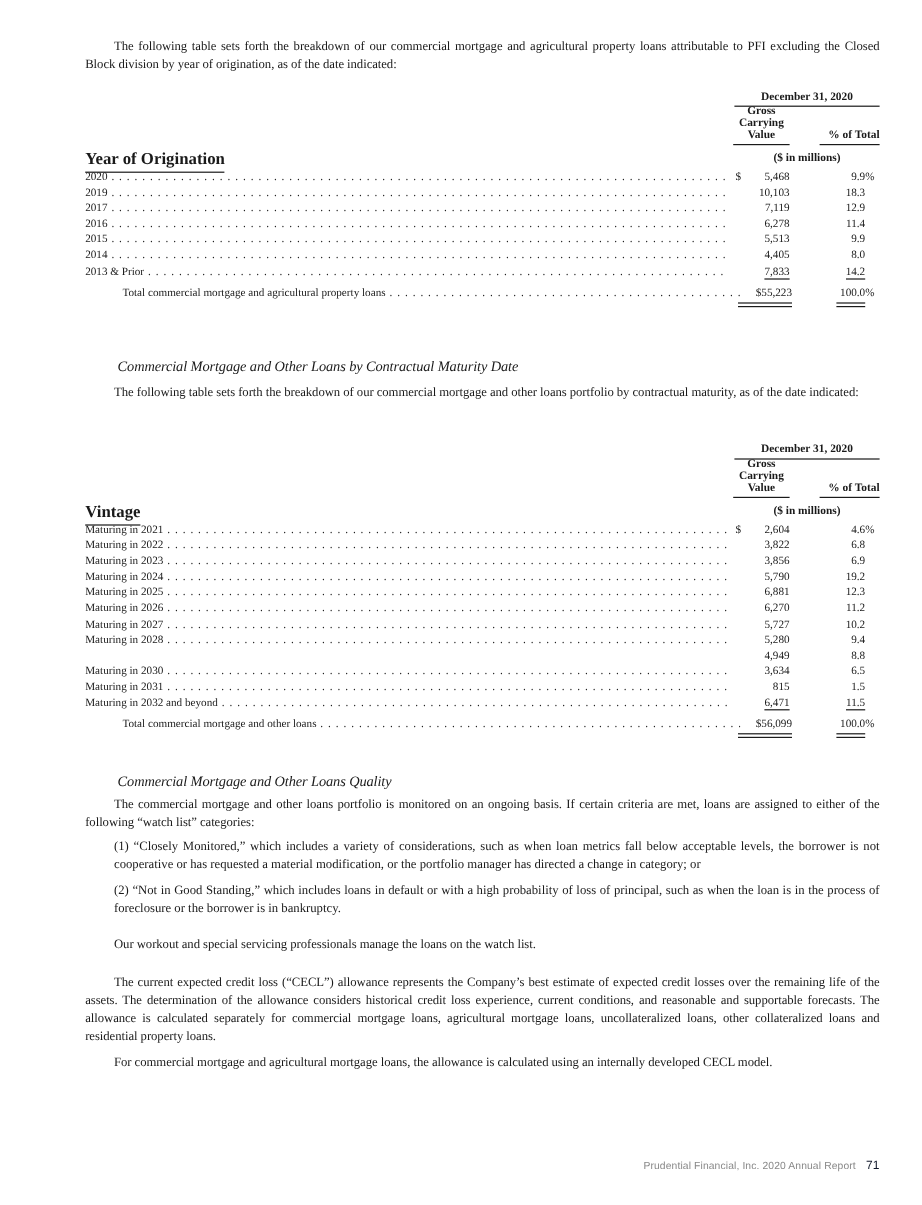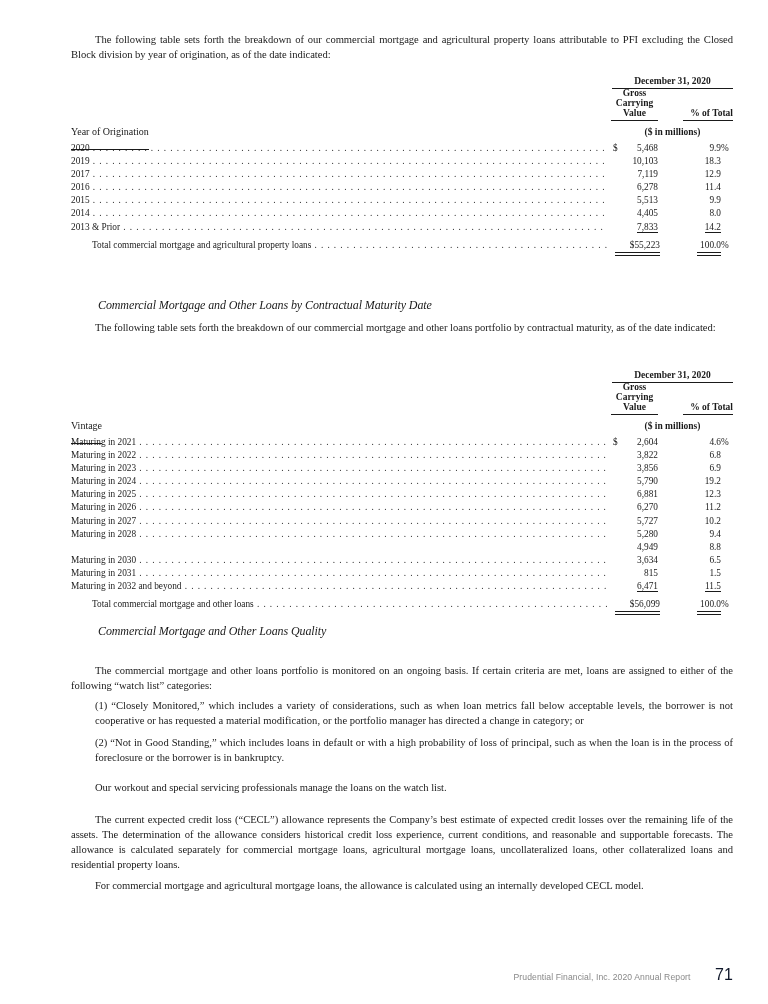--- a/index.html
+++ b/index.html
@@ -38,46 +38,46 @@
   .hdr-pct {
     position: absolute; right: 0; top: 36px; width: 50px; text-align: right;
     font-weight: bold; font-size: 9.5px; padding-bottom: 2px;
     border-bottom: 1.4px solid #1a1a1a;
   }
   .hdr-units {
     position: absolute; right: 0; top: 55px; width: 121px; text-align: center;
     font-weight: bold; font-size: 9.5px;
   }
   .hdr-rowlabel {
-    position: absolute; left: 0; top: 54px; font-weight: normal; font-size: 10px;
-    border-bottom: 1.4px solid #1a1a1a; padding-bottom: 12px;
+    position: absolute; left: 0; top: 54px; font-weight: bold; font-size: 14px;
+    border-bottom: 1.4px solid #1a1a1a; padding-bottom: 1px;
   }
   .row { position: relative; height: 13.1px; line-height: 13px; white-space: nowrap; }
   .row .lbl {
     position: absolute; left: 0; width: 536px; overflow: hidden; white-space: nowrap;
   }
   .row .lbl::after {
     content: " . . . . . . . . . . . . . . . . . . . . . . . . . . . . . . . . . . . . . . . . . . . . . . . . . . . . . . . . . . . . . . . . . . . . . . . . . . . . . . . . . . . . . . . . . . . . . . . . . . . . . . . . . . . . . . . .";
     letter-spacing: 0.9px;
   }
-  .row.total .lbl { left: 21px; width: 515px; }
+  .row.total .lbl { left: 31px; width: 515px; }
   .row .cur { position: absolute; left: 542px; }
   .row .val { position: absolute; left: 540px; width: 47px; text-align: right; }
   .row .pct { position: absolute; left: 612px; width: 38px; text-align: right; }
   .row .pct-sign { position: absolute; left: 650px; }
   .row.last .val span, .row.last .pct span { border-bottom: 1px solid #1a1a1a; padding-bottom: 0; }
   .row.total { margin-top: 5px; }
   .row.total .val, .row.total .pct { }
   .dbl-val { position: absolute; left: 544px; width: 45px; top: 13px; height: 2px; border-top: 1px solid #1a1a1a; border-bottom: 1px solid #1a1a1a; }
   .dbl-pct { position: absolute; left: 626px; width: 24px; top: 13px; height: 2px; border-top: 1px solid #1a1a1a; border-bottom: 1px solid #1a1a1a; }
   .footer {
     position: absolute; right: 35px; top: 966px; font-family: "Liberation Sans", "DejaVu Sans", sans-serif;
     font-size: 8.6px; color: #888888; letter-spacing: 0.1px;
   }
-  .footer .page-num { font-size: 16px; color: #0f172a; margin-left: 22px; }
+  .footer .page-num { font-size: 10px; color: #0f172a; margin-left: 6px; }
 </style>
 </head>
 <body>
 
 <div class="page">
 
   <p class="body" style="position:absolute; top:32px; width:662px;">The following table sets forth the breakdown of our commercial mortgage and agricultural property loans attributable to PFI excluding the Closed Block division by year of origination, as of the date indicated:</p>
 
   <div class="fin-table" style="position:absolute; top:72px;">
     <div class="hdr-block">
@@ -247,21 +247,21 @@
           <span class="lbl">Total commercial mortgage and other loans</span>
           <span class="val" style="left:538px;width:51px;">$56,099</span>
           <span class="pct">100.0</span>
           <span class="pct-sign">%</span>
           <span class="dbl-val"></span>
           <span class="dbl-pct"></span>
         </div>
       </div>
   </div>
 
-  <p class="heading" style="position:absolute; top:624px;">Commercial Mortgage and Other Loans Quality</p>
+  <p class="heading" style="position:absolute; top:644px;">Commercial Mortgage and Other Loans Quality</p>
   <p class="body" style="position:absolute; top:663px; width:662px;">The commercial mortgage and other loans portfolio is monitored on an ongoing basis. If certain criteria are met, loans are assigned to either of the following “watch list” categories:</p>
   <p class="list-item" style="position:absolute; top:698px; width:638px;">(1) “Closely Monitored,” which includes a variety of considerations, such as when loan metrics fall below acceptable levels, the borrower is not cooperative or has requested a material modification, or the portfolio manager has directed a change in category; or</p>
   <p class="list-item" style="position:absolute; top:735px; width:638px;">(2) “Not in Good Standing,” which includes loans in default or with a high probability of loss of principal, such as when the loan is in the process of foreclosure or the borrower is in bankruptcy.</p>
   <p class="body" style="position:absolute; top:780px; width:662px;">Our workout and special servicing professionals manage the loans on the watch list.</p>
   <p class="body" style="position:absolute; top:812px; width:662px;">The current expected credit loss (“CECL”) allowance represents the Company’s best estimate of expected credit losses over the remaining life of the assets. The determination of the allowance considers historical credit loss experience, current conditions, and reasonable and supportable forecasts. The allowance is calculated separately for commercial mortgage loans, agricultural mortgage loans, uncollateralized loans, other collateralized loans and residential property loans.</p>
   <p class="body" style="position:absolute; top:878px; width:662px;">For commercial mortgage and agricultural mortgage loans, the allowance is calculated using an internally developed CECL model.</p>
 </div>
 
 <div class="footer">
   <span>Prudential Financial, Inc. 2020 Annual Report</span>

